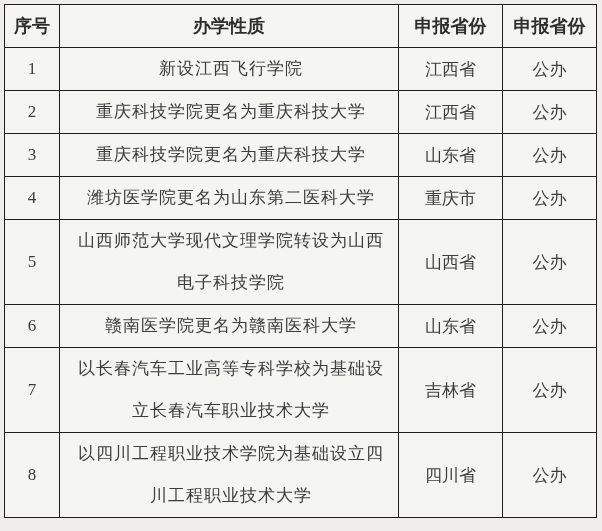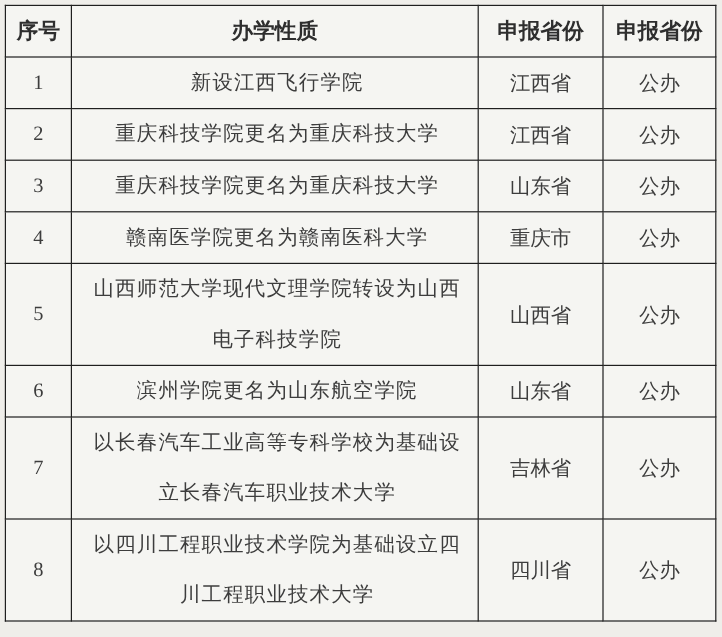--- a/index.html
+++ b/index.html
@@ -81,33 +81,33 @@
       <td>公办</td>
     </tr>
     <tr class="row-single">
       <td>3</td>
       <td class="item-cell">重庆科技学院更名为重庆科技大学</td>
       <td>山东省</td>
       <td>公办</td>
     </tr>
     <tr class="row-single">
       <td>4</td>
-      <td class="item-cell">赣南医学院更名为赣南医科大学</td>
+      <td class="item-cell">潍坊医学院更名为山东第二医科大学</td>
       <td>重庆市</td>
       <td>公办</td>
     </tr>
     <tr class="row-double">
       <td>5</td>
       <td class="item-cell">山西师范大学现代文理学院转设为山西电子科技学院</td>
       <td>山西省</td>
       <td>公办</td>
     </tr>
     <tr class="row-single">
       <td>6</td>
-      <td class="item-cell">滨州学院更名为山东航空学院</td>
+      <td class="item-cell">赣南医学院更名为赣南医科大学</td>
       <td>山东省</td>
       <td>公办</td>
     </tr>
     <tr class="row-double">
       <td>7</td>
       <td class="item-cell">以长春汽车工业高等专科学校为基础设立长春汽车职业技术大学</td>
       <td>吉林省</td>
       <td>公办</td>
     </tr>
     <tr class="row-double">

